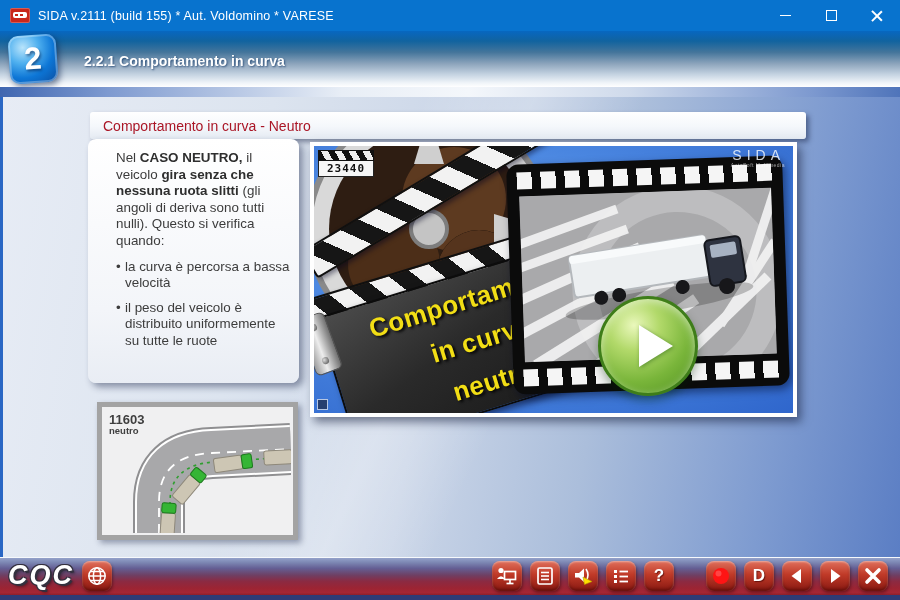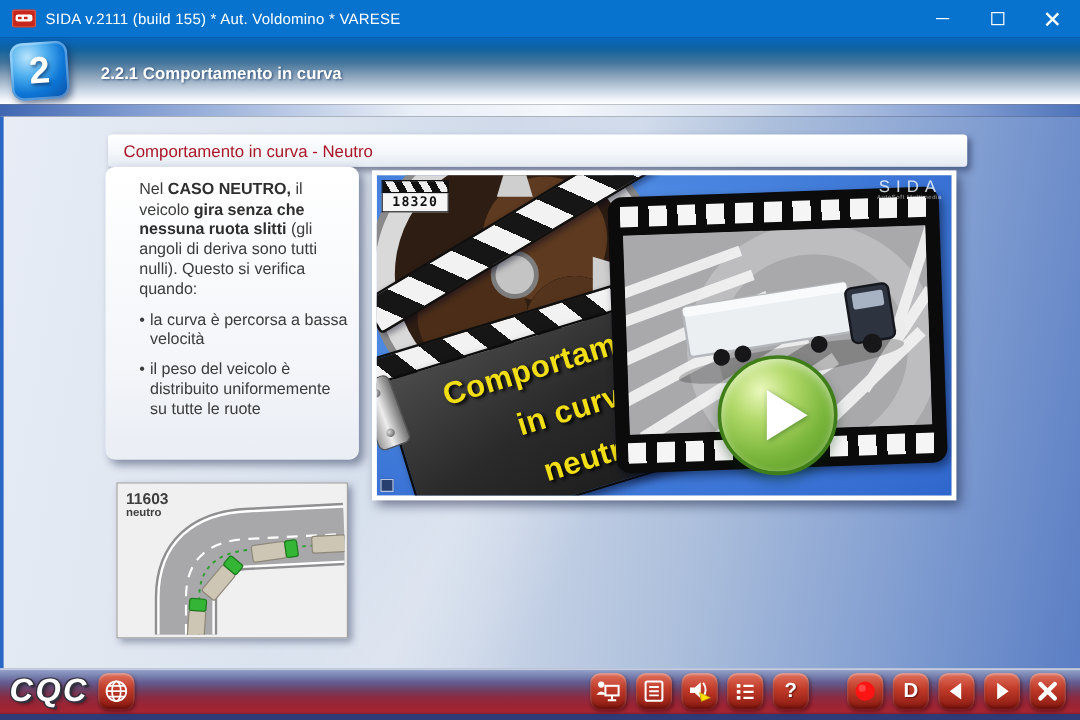--- a/index.html
+++ b/index.html
@@ -114,21 +114,21 @@
 
   .sida-logo{position:absolute;right:8px;top:2px;text-align:right;z-index:9;line-height:1;}
   .sida-logo .big{font-size:14px;letter-spacing:5px;color:rgba(240,246,252,.85);font-weight:400;}
   .sida-logo .sub{font-size:5px;color:rgba(255,255,255,.6);letter-spacing:.5px;margin-top:1px;}
 
   .media-dot{position:absolute;left:3px;bottom:3px;width:11px;height:11px;z-index:9;
     background:#24365e;box-shadow:inset 0 0 0 1px #cdd6e6;opacity:.85;}
 
   
   .curve-img{position:absolute;left:97px;top:402px;width:191px;height:128px;background:#f0f0f1;
-    border:1px solid #a3a3a3;box-shadow:3px 3px 6px rgba(25,35,70,.4);overflow:hidden;}
+    border:5px solid #a3a3a3;box-shadow:3px 3px 6px rgba(25,35,70,.4);overflow:hidden;}
 
   
   .bottom-bar{position:absolute;left:0;top:557px;width:900px;height:38px;
     background:linear-gradient(180deg,#9aa8cf 0%,#7d88b4 14%,#645e93 30%,#6f3f63 48%,#8b2a42 64%,#9c2433 82%,#a52634 94%,#8c1f2a 100%);
     box-shadow:inset 0 1px 0 #f6f9fc;}
   .footer-strip{position:absolute;left:0;top:595px;width:900px;height:5px;background:#2e3b76;}
 
   .cqc-logo{position:absolute;left:8px;top:560px;font-weight:800;font-style:italic;font-size:27px;
     color:#fff;letter-spacing:2px;
     text-shadow:2px 2px 0 #33303e,-1px -1px 0 #33303e,1px -1px 0 #33303e,-1px 1px 0 #33303e,3px 3px 3px rgba(0,0,0,.4);}
@@ -247,21 +247,21 @@
               <circle cx="74" cy="26" r="8" fill="#17171a"></circle>
             </g>
           </svg>
         </div>
       </div>
 
       <div class="play"></div>
 
       <div class="clipnum">
         <div class="flap"></div>
-        <div class="numbox">18320</div>
+        <div class="numbox">23440</div>
       </div>
 
       <div class="sida-logo">
         <div class="big">SIDA</div>
         <div class="sub">AutoSoft Multimedia</div>
       </div>
 
       <div class="media-dot"></div>
     </div>
   </div>

